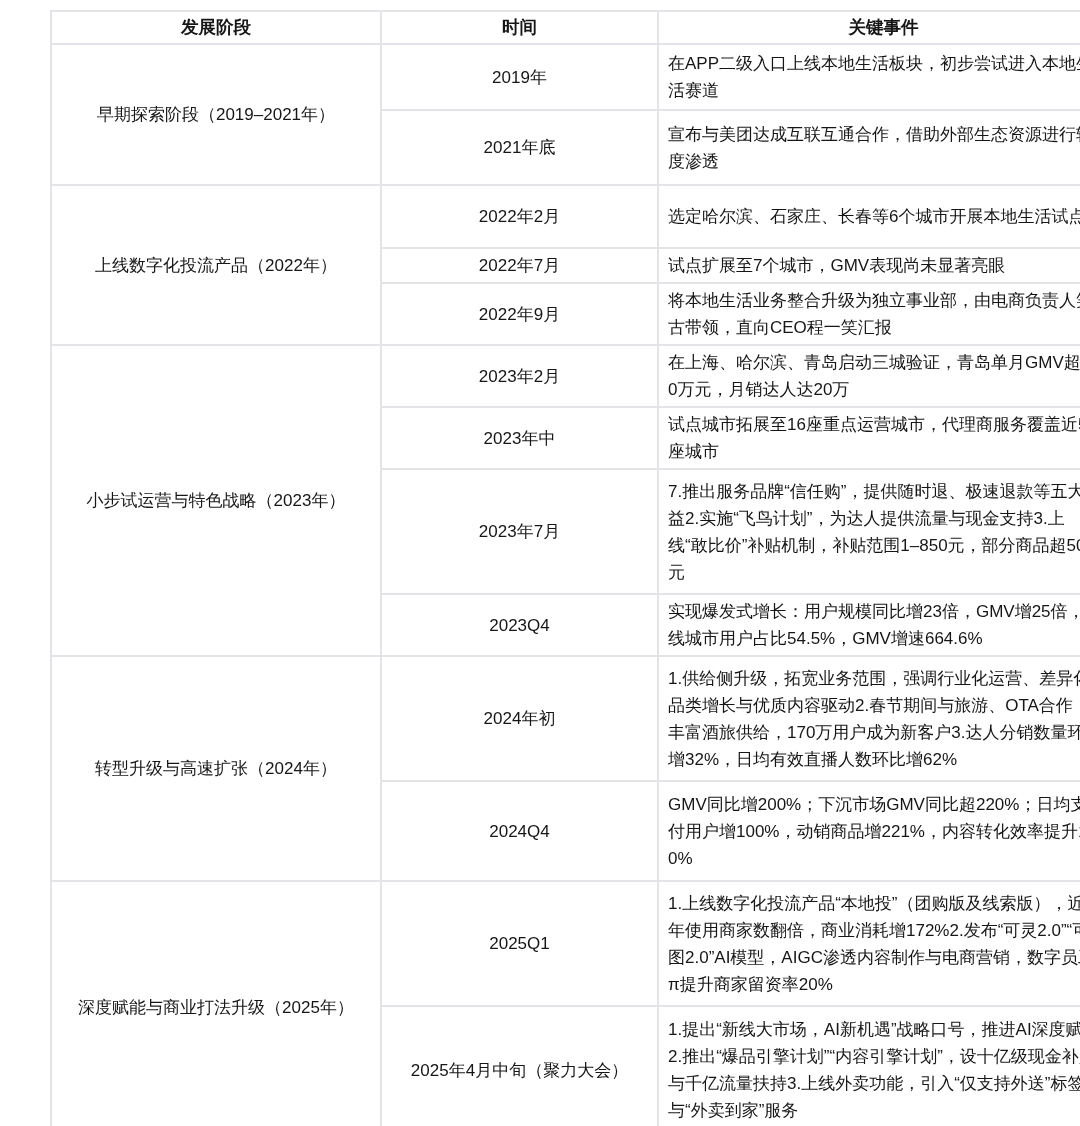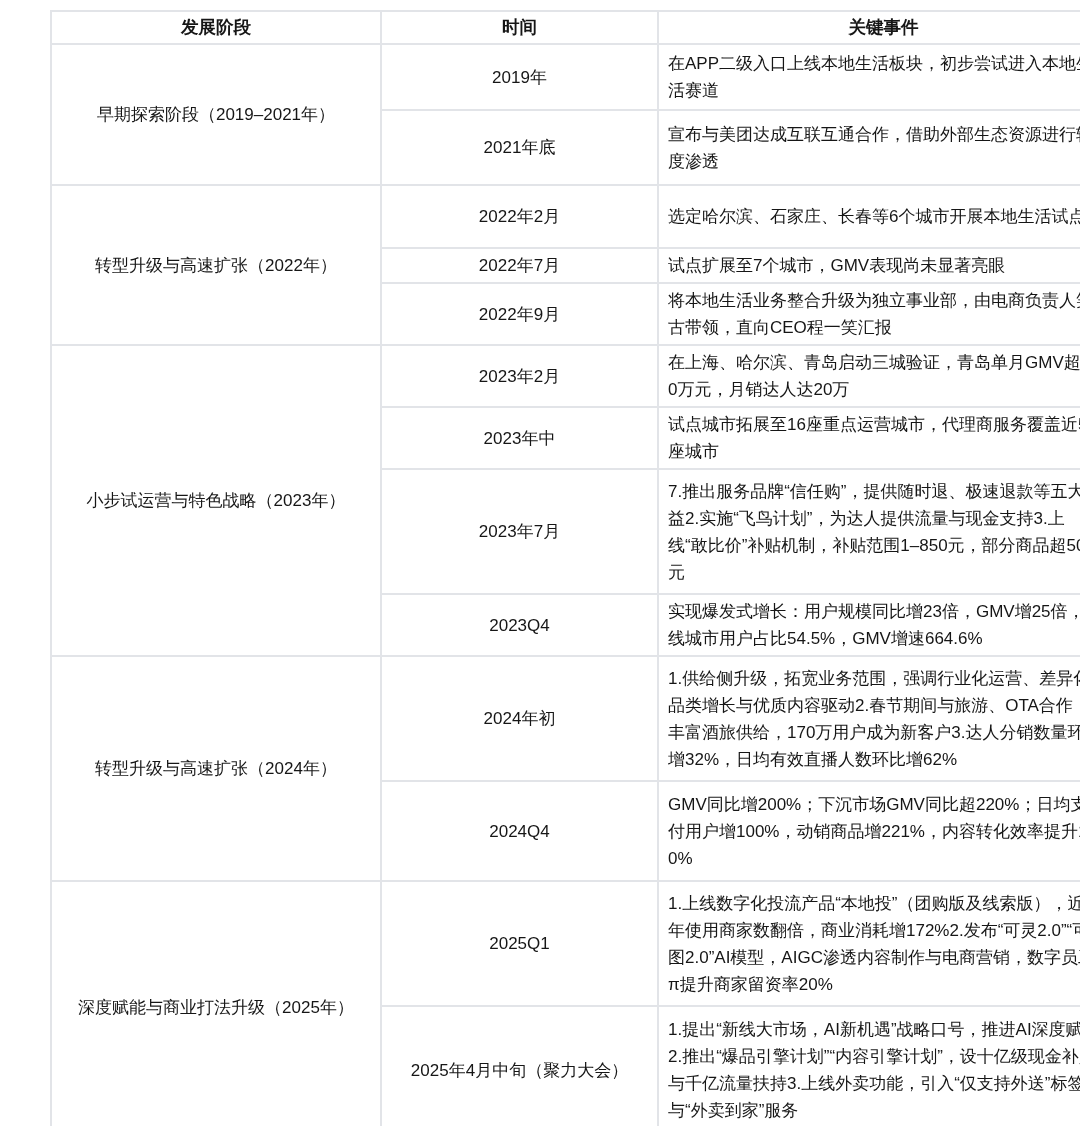--- a/index.html
+++ b/index.html
@@ -83,21 +83,21 @@
         <td class="stage-cell" rowspan="2">早期探索阶段（2019–2021年）</td>
         <td class="time-cell">2019年</td>
         <td class="event-cell">在APP二级入口上线本地生活板块，初步尝试进入本地生活赛道</td>
       </tr>
       <tr style="height:75px">
         <td class="time-cell">2021年底</td>
         <td class="event-cell">宣布与美团达成互联互通合作，借助外部生态资源进行轻度渗透</td>
       </tr>
 
       <tr style="height:63px">
-        <td class="stage-cell" rowspan="3">转型升级与高速扩张（2022年）</td>
+        <td class="stage-cell" rowspan="3">上线数字化投流产品（2022年）</td>
         <td class="time-cell">2022年2月</td>
         <td class="event-cell">选定哈尔滨、石家庄、长春等6个城市开展本地生活试点</td>
       </tr>
       <tr style="height:34px">
         <td class="time-cell">2022年7月</td>
         <td class="event-cell">试点扩展至7个城市，GMV表现尚未显著亮眼</td>
       </tr>
       <tr style="height:61px">
         <td class="time-cell">2022年9月</td>
         <td class="event-cell">将本地生活业务整合升级为独立事业部，由电商负责人笑古带领，直向CEO程一笑汇报</td>

